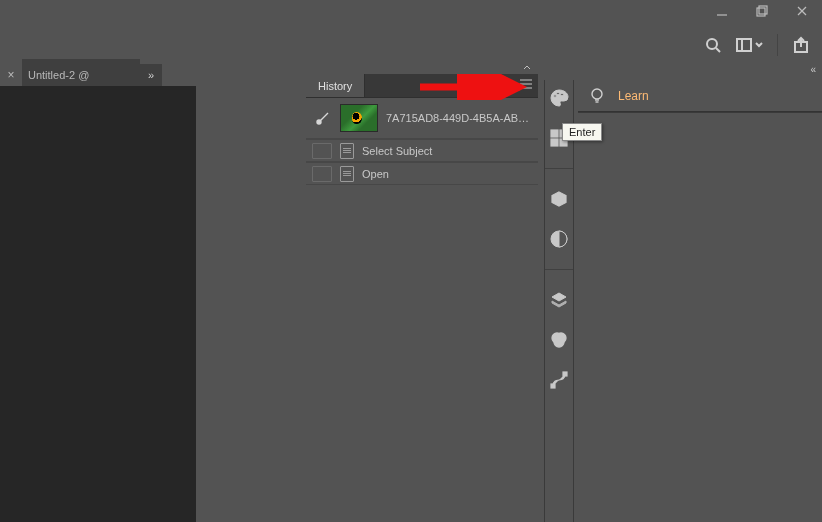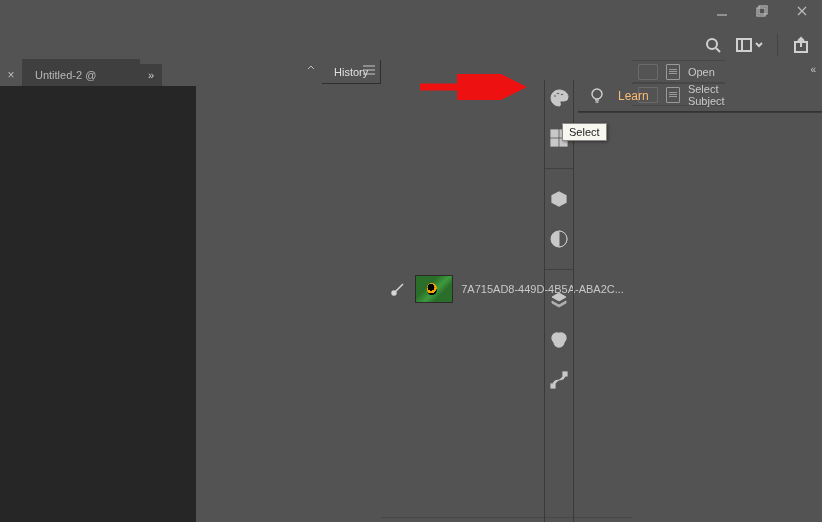--- a/index.html
+++ b/index.html
@@ -8,26 +8,26 @@
   .titlebar-btn { width: 40px; display: flex; align-items: center; justify-content: center; cursor: pointer; color: #bbb; }
   .titlebar-btn svg { width: 14px; height: 14px; stroke: #bbb; stroke-width: 1.2; fill: none; }
   .options-bar { position: absolute; top: 30px; right: 0; left: 0; height: 30px; display: flex; align-items: center; justify-content: flex-end; padding-right: 12px; gap: 14px; }
   .options-bar .sep { width: 1px; height: 22px; background: #444; }
   .icon-btn { display: flex; align-items: center; justify-content: center; cursor: pointer; color: #d0d0d0; }
   .icon-btn svg { stroke: #d0d0d0; fill: none; stroke-width: 2; }
   .expand-chevron { position: absolute; display: flex; align-items: center; justify-content: center; cursor: pointer; color: #c8c8c8; }
 
   .doc-tabbar { position: absolute; top: 64px; left: 0; width: 162px; height: 22px; display: flex; align-items: center; }
   .doc-close { width: 22px; text-align: center; color: #bbb; cursor: pointer; font-size: 12px; }
-  .doc-tab { flex: 1; background: #3f3f3f; height: 32px; display: flex; align-items: center; padding: 0 13px; color: #b8b8b8; }
+  .doc-tab { flex: 1; background: #3f3f3f; height: 32px; display: flex; align-items: center; padding: 0 6px; color: #b8b8b8; }
   .doc-expand { width: 22px; background: #3f3f3f; height: 22px; display: flex; align-items: center; justify-content: center; cursor: pointer; }
 
   .canvas { position: absolute; top: 86px; left: 0; width: 196px; bottom: 0; background: #262626; }
 
-  .history-panel { position: absolute; top: 60px; left: 306px; width: 232px; bottom: 4px; background: #535353; display: flex; flex-direction: row; }
+  .history-panel { position: absolute; top: 60px; left: 306px; width: 232px; bottom: 4px; background: #535353; display: flex; flex-direction: column; }
   .panel-top-handle { height: 14px; display: flex; justify-content: flex-end; align-items: center; padding-right: 6px; cursor: pointer; }
   .panel-tabs { height: 24px; display: flex; align-items: stretch; position: relative; border-bottom: 1px solid #2f2f2f; background: #383838; }
   .panel-tab { padding: 0 12px; display: flex; align-items: center; background: #535353; color: #e0e0e0; border-right: 1px solid #2f2f2f; }
   .panel-menu { position: absolute; right: 4px; top: 3px; cursor: pointer; }
   .source-row { display: flex; align-items: center; gap: 8px; padding: 6px 8px; border-bottom: 1px solid #474747; }
   .brush-icon { width: 18px; height: 18px; display: flex; align-items: center; justify-content: center; }
   .thumb { width: 38px; height: 28px; background: linear-gradient(135deg,#2a6e2a 35%,#3e9a3e 55%,#2a6e2a 70%); border: 1px solid #2a2a2a; position: relative; }
   .thumb::after { content:""; position:absolute; left: 11px; top: 7px; width: 10px; height: 12px; background: radial-gradient(circle at 40% 35%, #000 0 35%, #f7a400 36% 60%, transparent 61%), #000; border-radius: 50% 60% 55% 50%; }
   .hist-thumb { flex: 1; white-space: nowrap; overflow: hidden; text-overflow: ellipsis; color: #c8c8c8; }
   .hist-rows { display: flex; flex-direction: column; }
@@ -145,26 +145,26 @@
         </svg>
     </div>
     <div class="thumb"></div>
     <div class="hist-thumb">7A715AD8-449D-4B5A-ABA2C...</div>
   </div>
 
   <div class="hist-rows">
     <div class="hist-row">
       <div class="chk"></div>
       <div class="doc-ico"></div>
-      <div class="hist-label">Open</div>
+      <div class="hist-label">Select Subject</div>
     </div>
     <div class="hist-row">
       <div class="chk"></div>
       <div class="doc-ico"></div>
-      <div class="hist-label">Select Subject</div>
+      <div class="hist-label">Open</div>
     </div>
   </div>
 </div>
 
 <svg class="red-arrow" style="left:420px; top:74px; width:120px; height:26px;">
   <defs>
       <marker id="ah" markerWidth="12" markerHeight="12" refX="9" refY="5" orient="auto">
         <path d="M0,0 L10,5 L0,10 Z" fill="#e11"></path>
       </marker>
     </defs>
@@ -231,13 +231,13 @@
           <circle cx="9" cy="7" r="5"></circle>
           <line x1="7" y1="13" x2="11" y2="13"></line>
           <line x1="7.5" y1="15" x2="10.5" y2="15"></line>
         </svg>
     </div>
     <div class="rp-label">Learn</div>
   </div>
   <div class="rp-sep"></div>
 </div>
 
-<div class="tooltip" style="left:562px; top:123px;">Select</div>
+<div class="tooltip" style="left:562px; top:123px;">Enter</div>
 
 </body></html>

